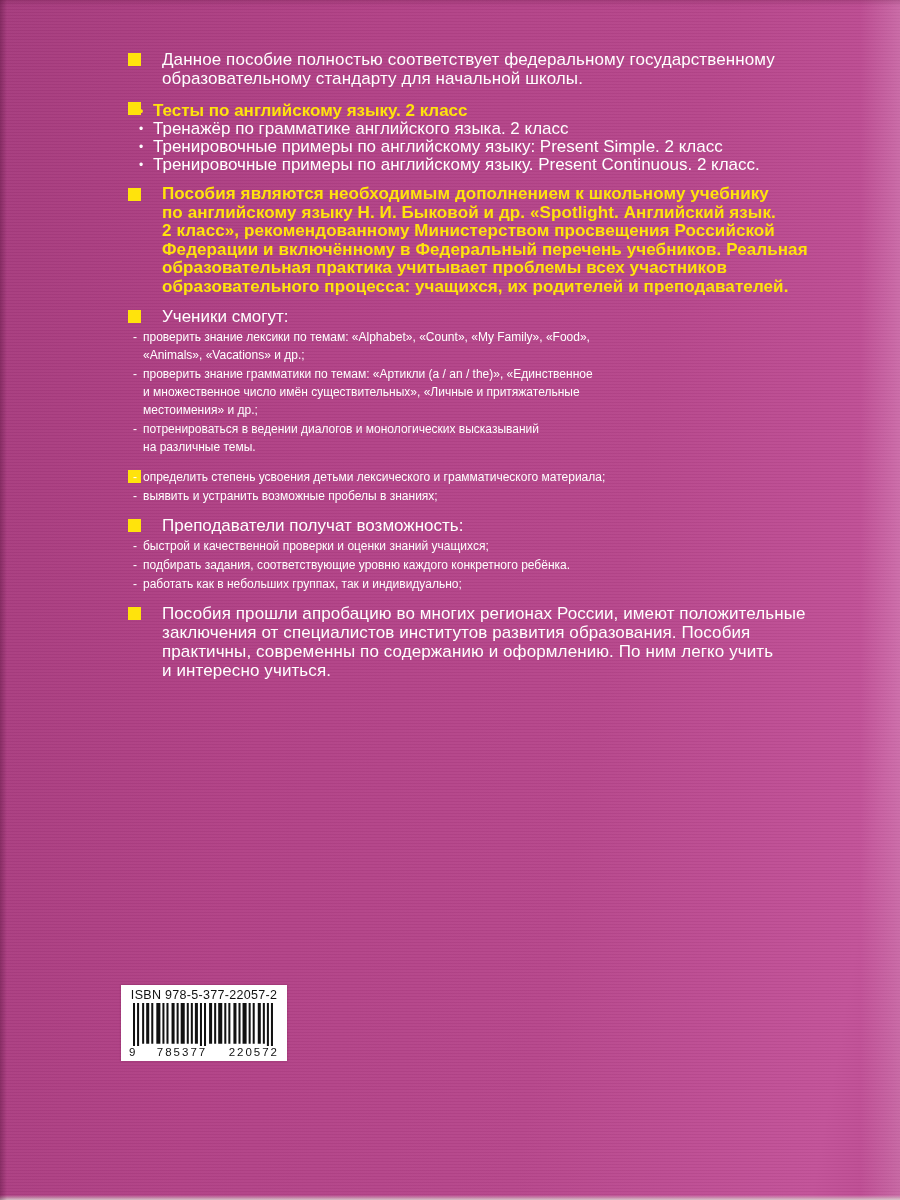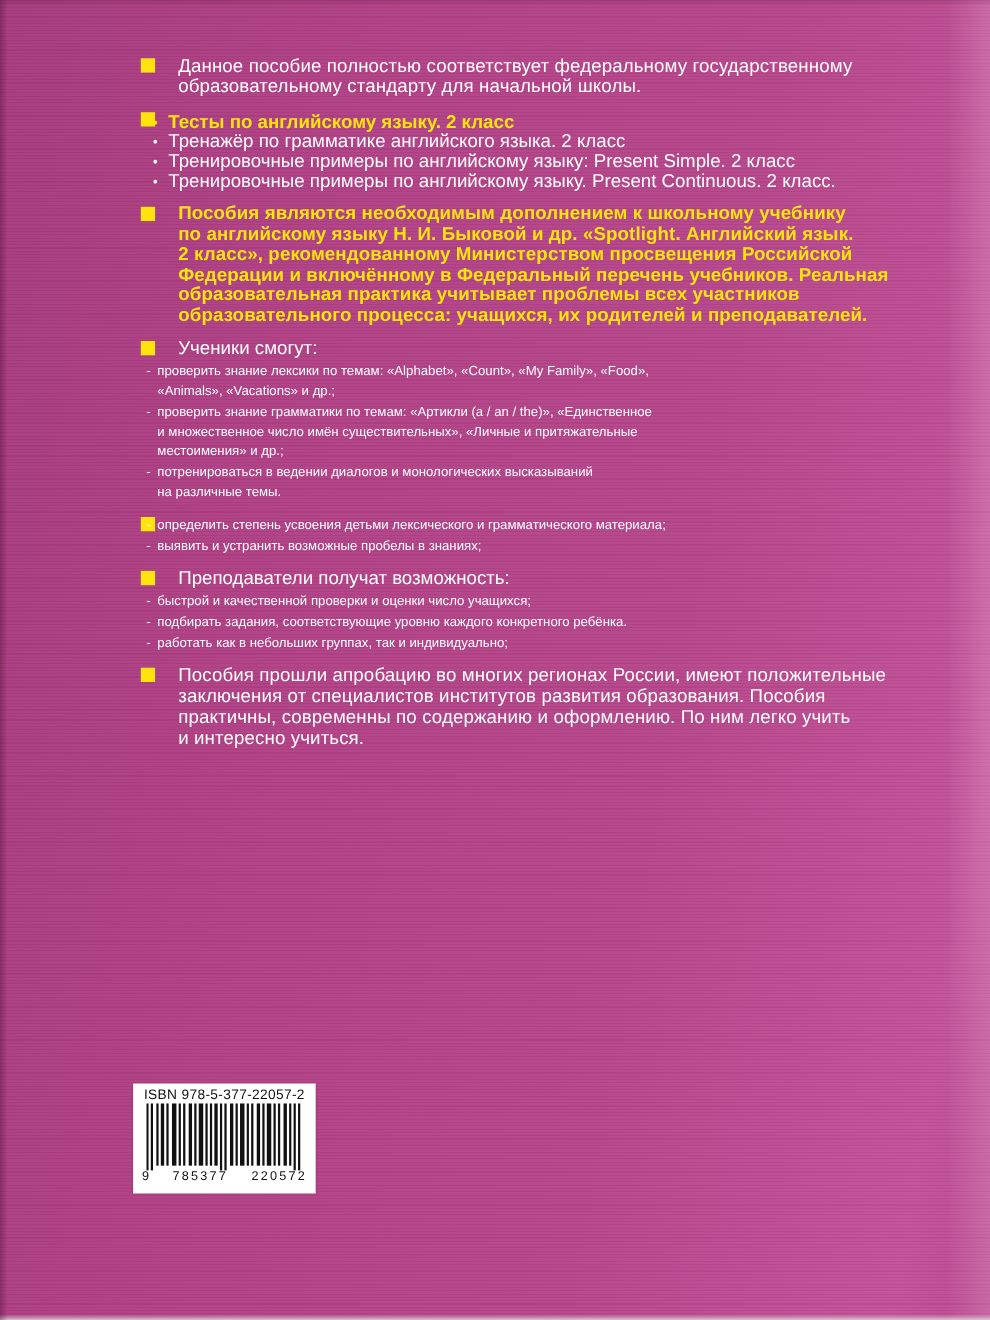--- a/index.html
+++ b/index.html
@@ -108,21 +108,21 @@
     position: absolute;
     left: 0;
     top: 0;
   }
   
   .barcode {
     position: absolute;
     left: 121px;
     top: 985px;
     width: 166px;
-    height: 100px;
+    height: 76px;
     background: #ffffff;
     box-sizing: border-box;
     padding: 3px 8px 2px 8px;
     display: flex;
     flex-direction: column;
     align-items: center;
     box-shadow: 0 0 2px rgba(80,10,50,0.35);
   }
   .isbn {
     font-size: 12.5px;
@@ -207,21 +207,21 @@
           <div class="di">выявить и устранить возможные пробелы в знаниях;</div>
         </div>
       </div>
     </section>
 
     <section class="block">
       <span class="sq"></span>
       <div>
         <p class="heading">Преподаватели получат возможность:</p>
         <div class="dashlist">
-          <div class="di">быстрой и качественной проверки и оценки число учащихся;</div>
+          <div class="di">быстрой и качественной проверки и оценки знаний учащихся;</div>
           <div class="di">подбирать задания, соответствующие уровню каждого конкретного ребёнка.</div>
           <div class="di">работать как в небольших группах, так и индивидуально;</div>
         </div>
       </div>
     </section>
 
     <section class="block">
       <span class="sq"></span>
       <p class="para">Пособия прошли апробацию во многих регионах России, имеют положительные
 заключения от специалистов институтов развития образования. Пособия

